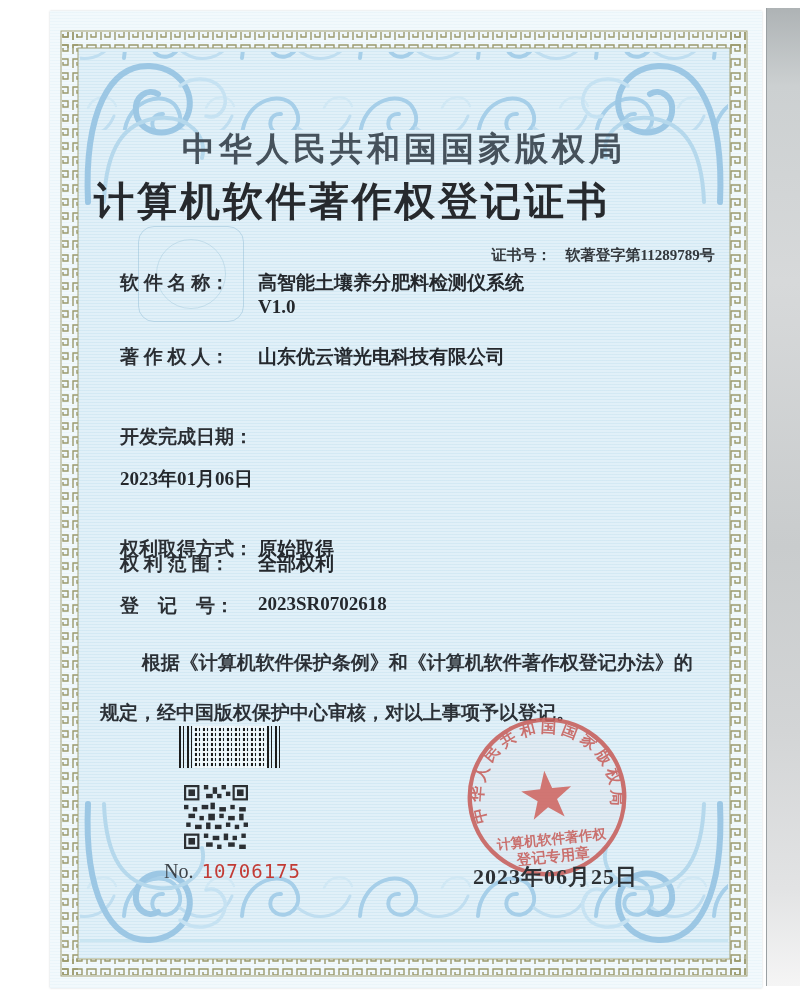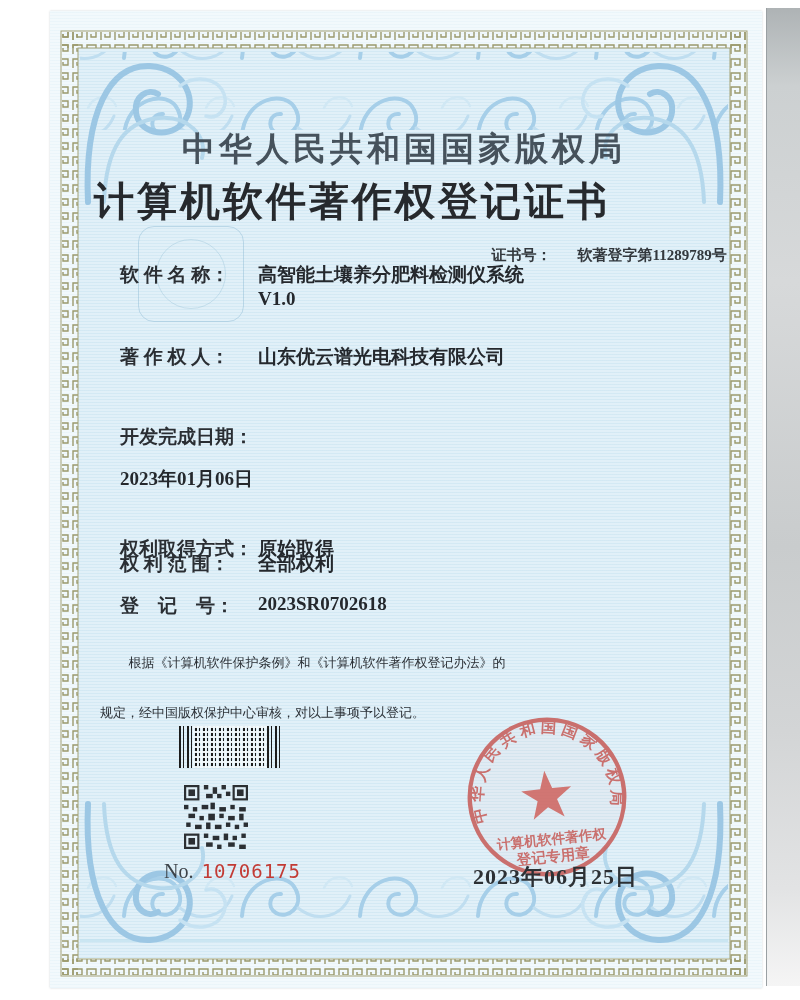--- a/index.html
+++ b/index.html
@@ -34,38 +34,38 @@
     position:absolute;left:78px;top:127px;width:652px;text-align:center;
     font-size:33px;font-weight:bold;letter-spacing:4px;color:#46525c;
   }
   .cert-title{
     position:absolute;left:78px;top:174px;width:548px;text-align:center;
     font-size:40px;font-weight:bold;letter-spacing:3px;color:#26292d;
   }
   .cert-no{
     position:absolute;left:484px;top:229px;font-size:15px;color:#33383d;font-weight:600;white-space:pre;
   }
-  .cert-no .val{margin-left:26px;}
+  .cert-no .val{margin-left:14px;}
   
   .watermark{
     position:absolute;left:138px;top:226px;width:104px;height:94px;border-radius:16px;
     border:1px solid rgba(140,185,210,.45);
   }
   .watermark::after{
     content:'';position:absolute;left:17px;top:12px;width:68px;height:68px;border-radius:50%;
     border:1px solid rgba(140,185,210,.35);
   }
   
   .row{position:absolute;left:120px;display:flex;align-items:flex-start;}
   .row .label{width:138px;font-size:19px;font-weight:600;color:#2a2e33;white-space:pre;}
   .row .value{font-size:19px;font-weight:600;color:#24282d;white-space:pre;}
   .row .value2{display:block;}
-  .r0{top:262px}.r1{top:344px}.r2{top:424px}.r3{top:466px}.r4{top:536px}.r5{top:551px}.r6{top:593px}
-  
-  .statement{position:absolute;left:100px;top:638px;width:608px;font-size:13px;font-weight:400;color:#2b3036;line-height:50px;}
+  .r0{top:270px}.r1{top:344px}.r2{top:424px}.r3{top:466px}.r4{top:536px}.r5{top:551px}.r6{top:593px}
+  
+  .statement{position:absolute;left:100px;top:638px;width:608px;font-size:19px;font-weight:700;color:#2b3036;line-height:50px;}
   .statement .l1{text-indent:2.2em;}
   
   .barcode{
     position:absolute;left:179px;top:726px;width:104px;height:42px;
     background:repeating-linear-gradient(90deg,#1c1c1c 0 2px,rgba(0,0,0,0) 2px 4px,#1c1c1c 4px 5px,rgba(0,0,0,0) 5px 8px);
   }
   .barcode::after{
     content:'';position:absolute;left:14px;right:16px;top:0;bottom:0;
     background:
       repeating-linear-gradient(0deg, rgba(242,249,252,.95) 0 2px, rgba(0,0,0,0) 2px 5px),

